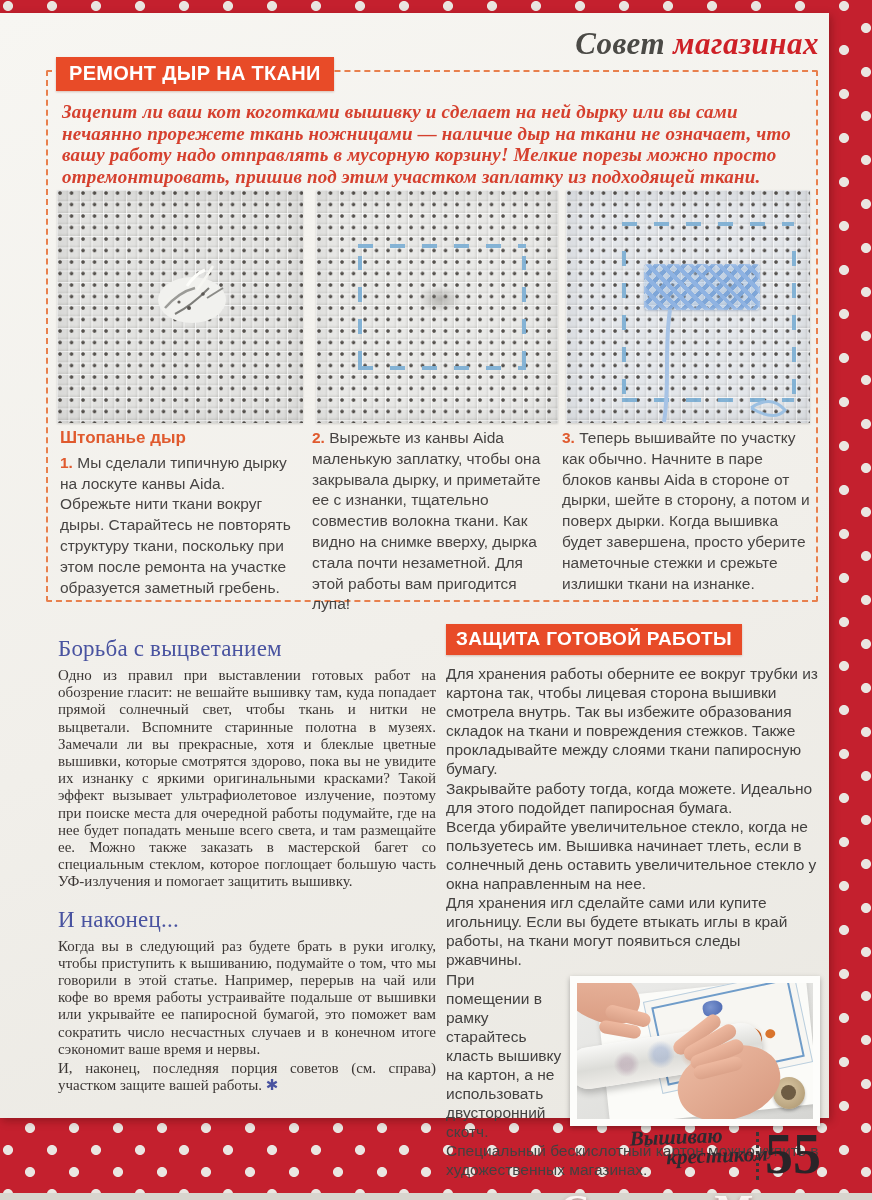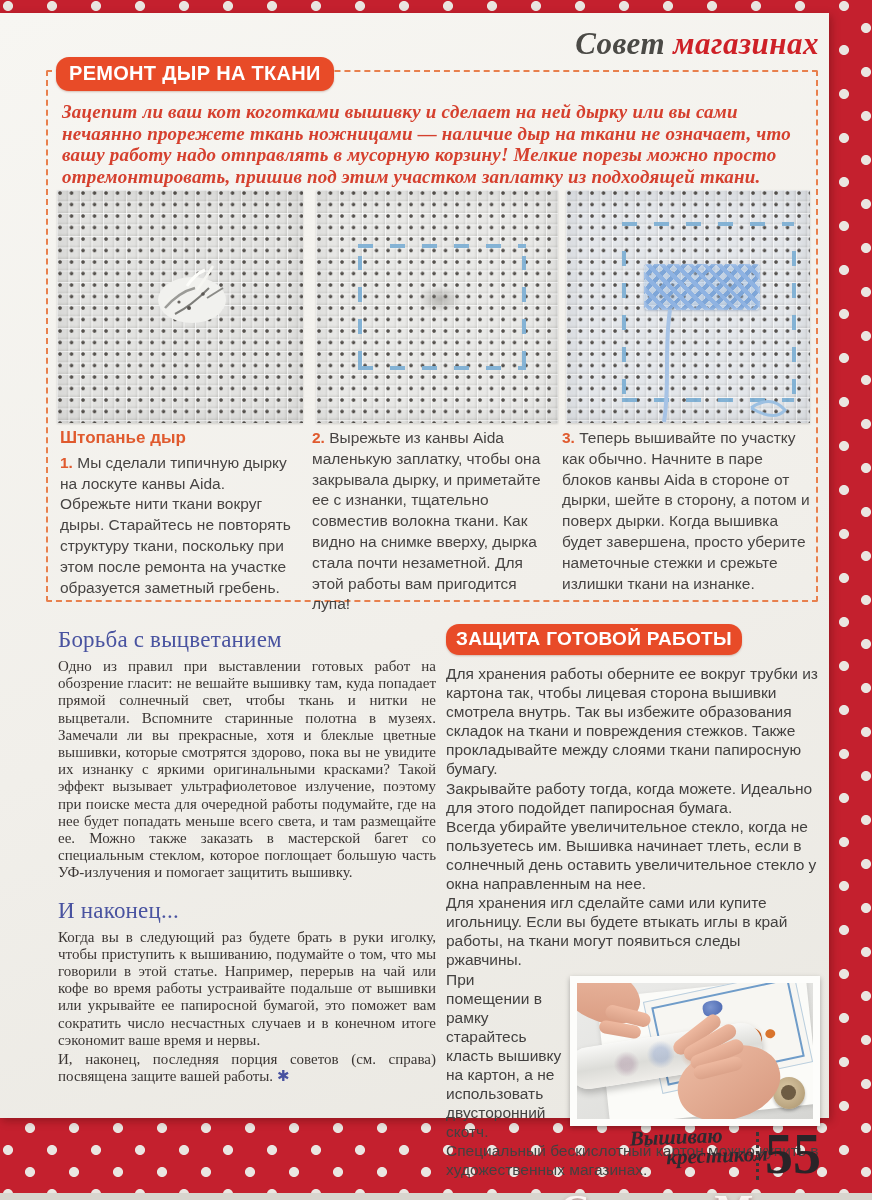--- a/index.html
+++ b/index.html
@@ -30,21 +30,21 @@
   .expert-header .h-red{color:#ce2127;}
 
   
   .dashed-box{
     position:absolute;left:46px;top:57px;width:768px;height:528px;
     border:2px dashed #e8804d;border-radius:2px;
   }
   .title-box{
     display:inline-block;background:#e84b28;color:#fff;
     font-weight:bold;font-size:20px;letter-spacing:0.3px;
-    padding:5px 13px 6px;box-shadow:0 1px 2px rgba(120,30,0,0.25);border-radius:13px;
+    padding:5px 13px 6px;box-shadow:0 1px 2px rgba(120,30,0,0.25);
   }
   .repair-title{position:absolute;left:56px;top:44px;}
   .intro{
     position:absolute;left:62px;top:88px;width:750px;
     font-family:"Liberation Serif", serif;font-style:italic;font-weight:bold;
     font-size:19px;line-height:21.5px;color:#d5402e;letter-spacing:0.2px;
   }
 
   
   .aida{
@@ -81,21 +81,21 @@
 
   
   .steps-heading{color:#e05a2e;font-weight:bold;font-size:17px;margin:0 0 4px 0;}
   .step-col{position:absolute;top:415px;font-size:15.5px;line-height:20.8px;color:#474443;}
   .step-num{color:#e05a2e;font-weight:bold;}
 
   
   .serif-col{position:absolute;left:58px;top:606px;width:378px;}
   .serif-head{
     font-family:"Liberation Serif", serif;font-size:23px;font-weight:normal;
-    color:#4953a0;margin:8px 0 5px 0;letter-spacing:0.2px;
+    color:#4953a0;margin:17px 0 5px 0;letter-spacing:0.2px;
   }
   .serif-body{
     font-family:"Liberation Serif", serif;font-size:15px;line-height:17.2px;
     color:#3b3634;text-align:justify;margin:0 0 2px 0;
   }
   .finally-head{margin-top:16px;}
   .end-mark{color:#4953a0;font-size:15px;}
 
   .right-col{position:absolute;left:446px;top:611px;width:374px;}
   .protect-title{margin-bottom:9px;font-size:19px;padding:4px 10px 5px;}
@@ -229,21 +229,21 @@
   <div class="step-col" style="left:562px;width:250px;">
     <span class="step-num">3.</span>
     <span>Теперь вышивайте по участку как обычно. Начните в паре блоков канвы Aida в стороне от дырки, шейте в сторону, а потом и поверх дырки. Когда вышивка будет завершена, просто уберите наметочные стежки и срежьте излишки ткани на изнанке.</span>
   </div>
 
   <div class="serif-col">
     <h2 class="serif-head">Борьба с выцветанием</h2>
     <p class="serif-body">Одно из правил при выставлении готовых работ на обозрение гласит: не вешайте вышивку там, куда попадает прямой солнечный свет, чтобы ткань и нитки не выцветали. Вспомните старинные полотна в музеях. Замечали ли вы прекрасные, хотя и блеклые цветные вышивки, которые смотрятся здорово, пока вы не увидите их изнанку с яркими оригинальными красками? Такой эффект вызывает ультрафиолетовое излучение, поэтому при поиске места для очередной работы подумайте, где на нее будет попадать меньше всего света, и там размещайте ее. Можно также заказать в мастерской багет со специальным стеклом, которое поглощает большую часть УФ-излучения и помогает защитить вышивку.</p>
     <h2 class="serif-head finally-head">И наконец...</h2>
     <p class="serif-body">Когда вы в следующий раз будете брать в руки иголку, чтобы приступить к вышиванию, подумайте о том, что мы говорили в этой статье. Например, перерыв на чай или кофе во время работы устраивайте подальше от вышивки или укрывайте ее папиросной бумагой, это поможет вам сократить число несчастных случаев и в конечном итоге сэкономит ваше время и нервы.</p>
-    <p class="serif-body"><span>И, наконец, последняя порция советов (см. справа) посвящена защите вашей работы.</span> <span class="end-mark">✱</span></p>
+    <p class="serif-body"><span>И, наконец, последняя порция советов (см. справа) участком защите вашей работы.</span> <span class="end-mark">✱</span></p>
   </div>
 
   <div class="right-col">
     <div class="title-box protect-title">ЗАЩИТА ГОТОВОЙ РАБОТЫ</div>
     <p class="sans">Для хранения работы оберните ее вокруг трубки из картона так, чтобы лицевая сторона вышивки смотрела внутрь. Так вы избежите образования складок на ткани и повреждения стежков. Также прокладывайте между слоями ткани папиросную бумагу.</p>
     <p class="sans">Закрывайте работу тогда, когда можете. Идеально для этого подойдет папиросная бумага.</p>
     <p class="sans">Всегда убирайте увеличительное стекло, когда не пользуетесь им. Вышивка начинает тлеть, если в солнечный день оставить увеличительное стекло у окна направленным на нее.</p>
     <p class="sans">Для хранения игл сделайте сами или купите игольницу. Если вы будете втыкать иглы в край работы, на ткани могут появиться следы ржавчины.</p>
     <div class="photo-hands">
       <div class="tissue"></div>

